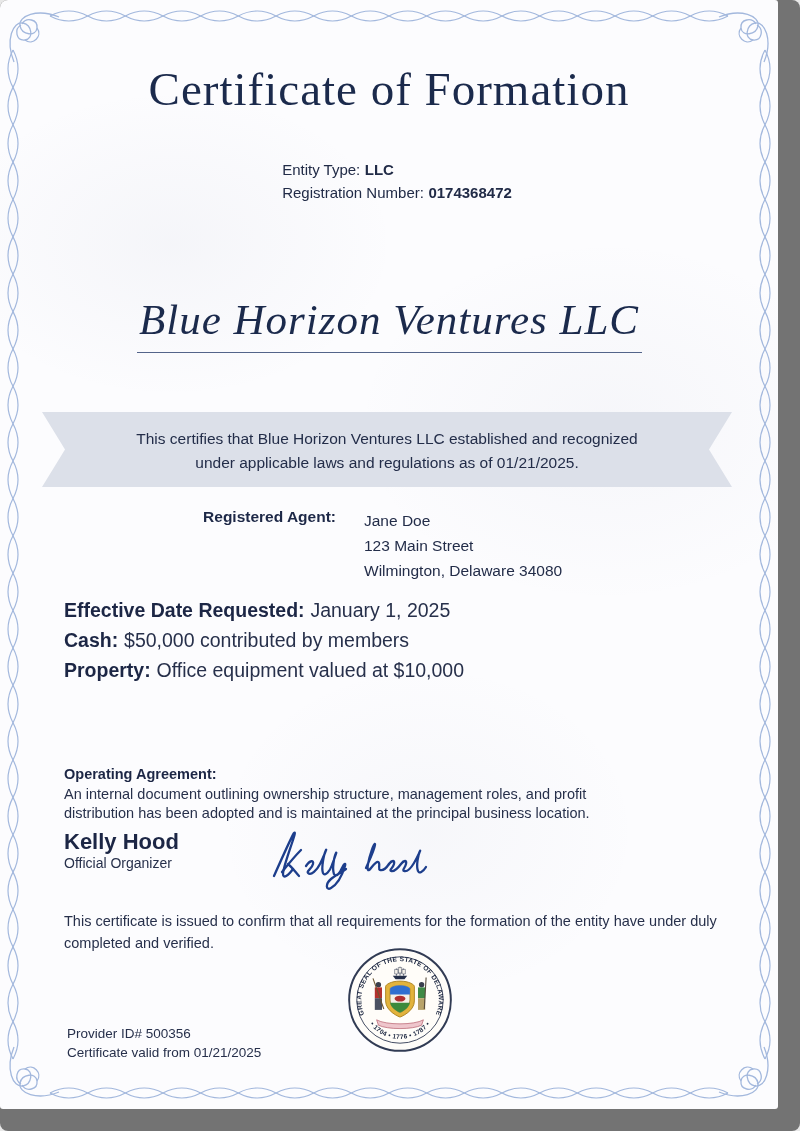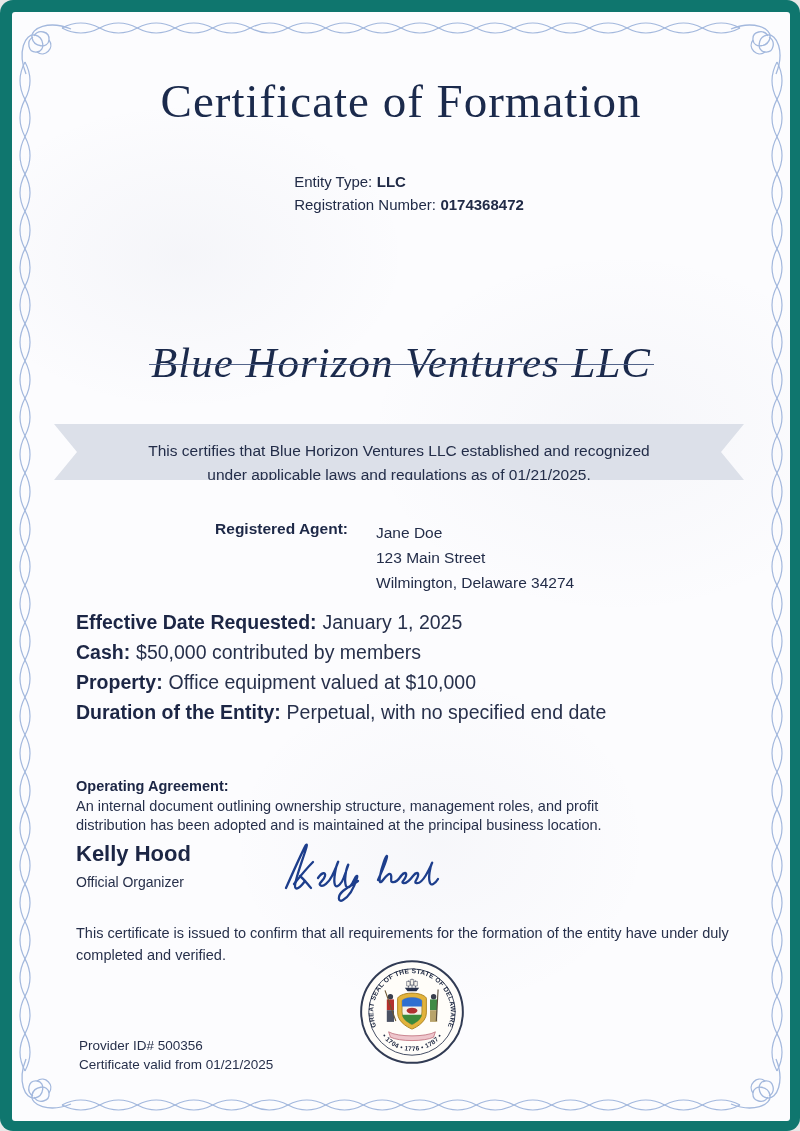--- a/index.html
+++ b/index.html
@@ -1,22 +1,22 @@
 <!DOCTYPE html>
 <html><head>
 <meta charset="utf-8">
 <style>
   * { margin:0; padding:0; box-sizing:border-box; }
   html,body { background:#e8e8e8; }
   .page {
     position:relative;
     width:800px; height:1131px;
-    background:#0f766e;
-    padding:12px;
-    border-radius:13px;
+    background:#737373;
+    padding:0;
+    border-radius:8px;
     font-family:"Liberation Sans", sans-serif;
     overflow:hidden;
   }
   .cert {
     position:relative;
     width:778px; height:1109px;
     background:
       radial-gradient(ellipse 320px 220px at 22% 22%, rgba(110,122,158,0.05), transparent 70%),
       radial-gradient(ellipse 360px 260px at 78% 38%, rgba(110,122,158,0.045), transparent 70%),
       radial-gradient(ellipse 300px 240px at 55% 75%, rgba(110,122,158,0.04), transparent 70%),
@@ -40,29 +40,29 @@
   .bold { font-weight:bold; }
   .lab { margin-right:0.3em; }
 
   .name-intro {
     top:255px; left:0; right:0; text-align:center;
     font-size:18.5px; color:#212b47; letter-spacing:0.5px;
   }
   .company-name {
     top:295px; left:0; right:0; text-align:center;
     font-family:"Liberation Serif", serif; font-style:italic;
-    font-size:43px; color:#1b2a4c; letter-spacing:1px;margin-top:31px;
+    font-size:43px; color:#1b2a4c; letter-spacing:1px;
   }
   .name-underline {
     top:352px; left:50%; width:505px; margin-left:-252px;
     border-top:1.5px solid #53648a;
   }
 
   .ribbon {
-    top:412px; left:42px; right:46px; height:56px;
+    top:412px; left:42px; right:46px; height:75px;
     background:#dce0e9;
     clip-path:polygon(0 0, 100% 0, calc(100% - 23px) 50%, 100% 100%, 0 100%, 23px 50%);
     text-align:center;
     padding-top:15px;
     font-size:15.5px; line-height:24px; color:#232d49;
   }
 
   .agent-label {
     top:508px; left:0; width:336px; text-align:right;
     font-size:15.5px; font-weight:bold; color:#1d2847;
@@ -74,21 +74,21 @@
 
   .details { top:595px; left:64px; font-size:19.5px; line-height:30px; color:#27304b; }
   .details .bold { color:#1c2645; }
 
   .operating { top:734px; left:64px; width:610px; font-size:14.5px; color:#27304b; }
   .operating-head { font-weight:bold; color:#1c2645; line-height:17px; margin-bottom:2px;margin-top:32px; }
   .operating-body { line-height:18.5px; width:575px; }
 
   .organizer { top:829px; left:64px; }
   .organizer-name { font-size:22px; font-weight:bold; color:#1c2645; }
-  .organizer-title { font-size:14px; color:#27304b; margin-top:7px; }
+  .organizer-title { font-size:14px; color:#27304b; margin-top:0; }
 
   .signature { top:825px; left:267px; width:172px; height:66px; }
 
   .issued { top:911px; left:64px; width:665px; font-size:14.5px; line-height:21.5px; color:#27304b; }
 
   .seal { top:946px; left:346px; width:108px; height:108px; }
 
   .footer { top:1024px; left:67px; font-size:13.5px; line-height:19px; color:#27304b; }
 </style>
 </head>
@@ -133,28 +133,27 @@
 
     <div class="abs ribbon">
       <div>This certifies that Blue Horizon Ventures LLC established and recognized</div>
       <div>under applicable laws and regulations as of 01/21/2025.</div>
     </div>
 
     <div class="abs agent-label">Registered Agent:</div>
     <div class="abs agent-values">
       <div>Jane Doe</div>
       <div>123 Main Street</div>
-      <div>Wilmington, Delaware 34274</div>
+      <div>Wilmington, Delaware 34080</div>
     </div>
 
     <div class="abs details">
       <div><span class="bold lab">Effective Date Requested:</span><span>January 1, 2025</span></div>
       <div><span class="bold lab">Cash:</span><span>$50,000 contributed by members</span></div>
       <div><span class="bold lab">Property:</span><span>Office equipment valued at $10,000</span></div>
-      <div><span class="bold lab">Duration of the Entity:</span><span>Perpetual, with no specified end date</span></div>
     </div>
 
     <div class="abs operating">
       <div class="operating-head">Operating Agreement:</div>
       <div class="operating-body">An internal document outlining ownership structure, management roles, and profit distribution has been adopted and is maintained at the principal business location.</div>
     </div>
 
     <div class="abs organizer">
       <div class="organizer-name">Kelly Hood</div>
       <div class="organizer-title">Official Organizer</div>

